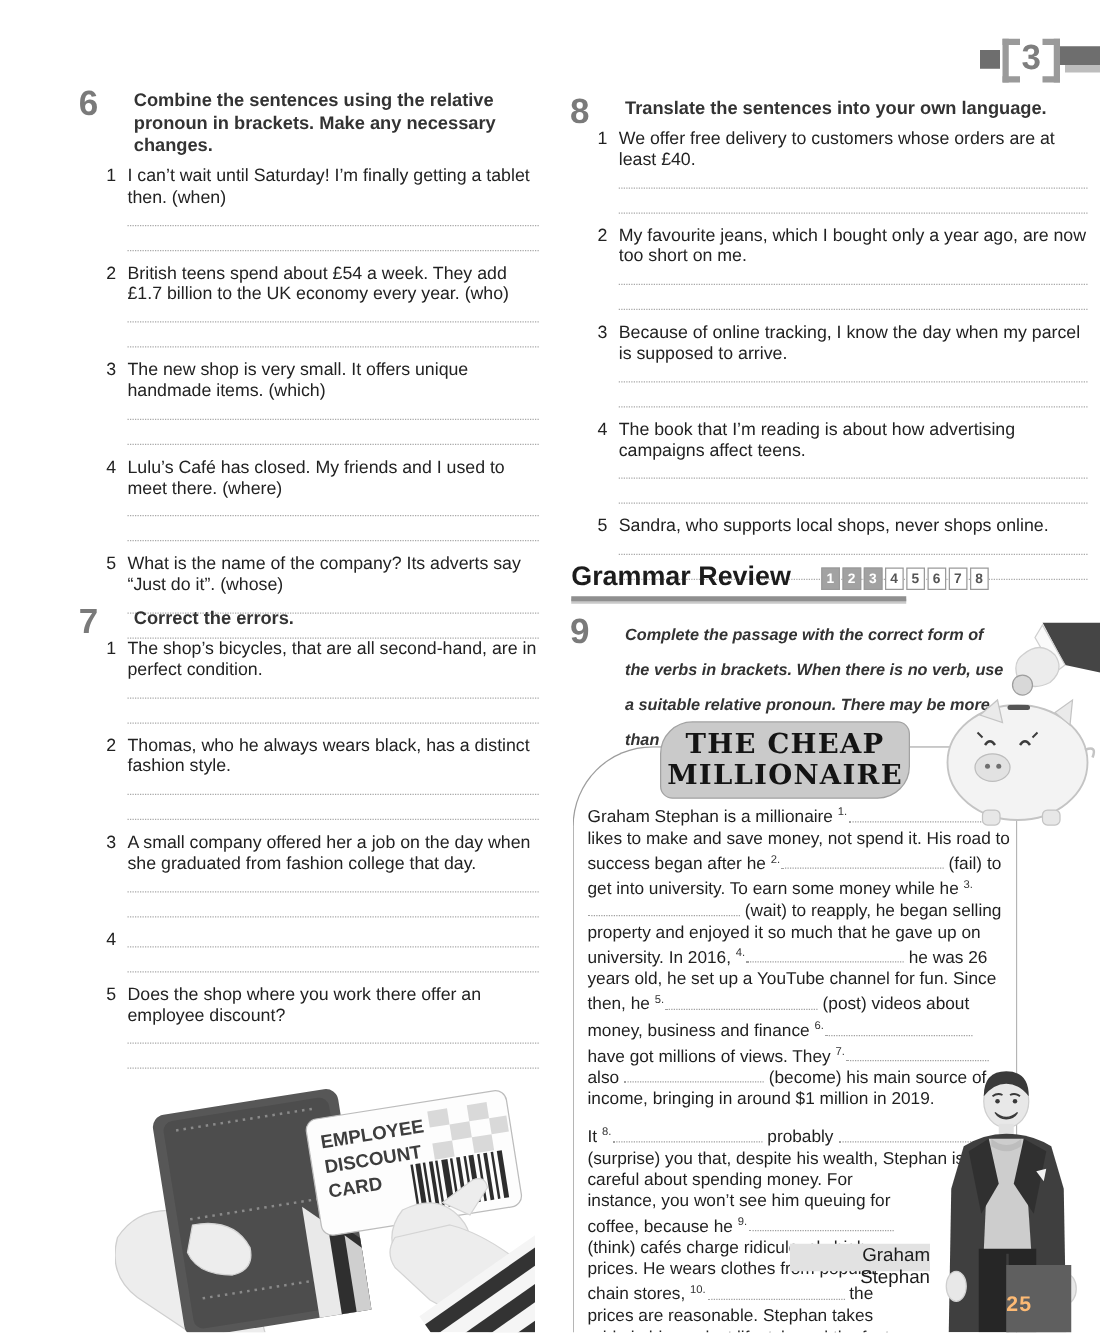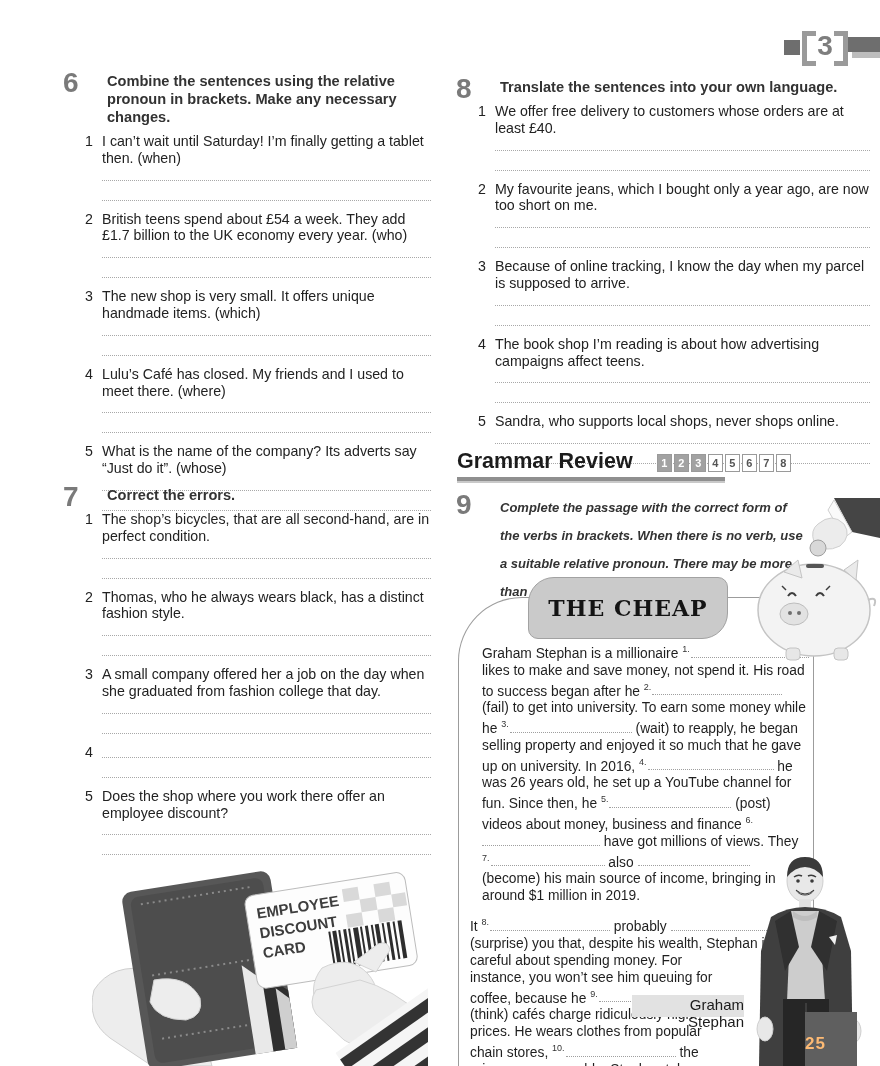--- a/index.html
+++ b/index.html
@@ -50,21 +50,21 @@
   
   .passage-box{position:absolute;left:458px;top:597px;width:354px;height:470px;
        border:1.6px solid #9c9c9c;border-bottom:none;border-radius:64px 28px 0 0;z-index:1;}
   .title-box{position:absolute;left:528px;top:577px;width:198px;height:60px;background:#cacaca;
        border:1px solid #a2a2a2;border-radius:26px 10px 26px 10px;z-index:3;
        display:flex;flex-direction:column;align-items:center;justify-content:center;
        font-family:"DejaVu Serif","Liberation Serif",serif;font-weight:bold;font-size:22px;
        letter-spacing:1px;color:#141414;line-height:1.12;}
   .passage-text{position:absolute;left:470px;top:641px;width:340px;z-index:2;
        font-size:13.8px;line-height:17px;color:#1f1f1f;}
-  .passage-text p{margin:0 0 10px 12px;}
+  .passage-text p{margin:0 0 10px 0;}
   .passage-text p:last-child{margin:0;}
   sup.bnum{font-size:9px;color:#333;margin-right:1px;}
   .blank{display:inline-block;border-bottom:1.3px dotted #9f9f9f;height:3px;}
   .sp1{float:right;width:8px;height:51px;}
   .sp2{float:right;clear:right;width:92px;height:135px;}
   .caption{position:absolute;left:632px;top:995px;width:112px;height:21px;background:#e2e2e2;
        font-size:15px;color:#1b1b1b;text-align:right;padding-top:1px;z-index:2;}
 
   
   .img-wrap{position:absolute;}
@@ -216,21 +216,21 @@
               <div class="item-num">3</div>
               <div class="item-body">
                 <div>Because of online tracking, I know the day when my parcel is supposed to arrive.</div>
                 <div class="aline first"></div>
                 <div class="aline second"></div>
               </div>
             </div>
             <div class="item">
               <div class="item-num">4</div>
               <div class="item-body">
-                <div>The book shop I’m reading is about how advertising campaigns affect teens.</div>
+                <div>The book that I’m reading is about how advertising campaigns affect teens.</div>
                 <div class="aline first"></div>
                 <div class="aline second"></div>
               </div>
             </div>
             <div class="item">
               <div class="item-num">5</div>
               <div class="item-body">
                 <div>Sandra, who supports local shops, never shops online.</div>
                 <div class="aline first"></div>
                 <div class="aline second"></div>
@@ -263,20 +263,21 @@
       <div class="ex-num">9</div>
       <div class="ex-content">
         <div class="ex-title">Complete the passage with the correct form of the verbs in brackets. When there is no verb, use a suitable relative pronoun. There may be more than one correct answer.</div>
       </div>
     </div>
   </section>
 
   <div class="passage-box"></div>
   <div class="title-box">
     <span>THE CHEAP</span>
+    <span>MILLIONAIRE</span>
   </div>
   <div class="passage-text">
     <p>Graham Stephan is a millionaire <sup class="bnum">1.</sup><span class="blank" style="width: 118px;"></span> likes to make and save money, not spend it. His road to success began after he <sup class="bnum">2.</sup><span class="blank" style="width: 130px;"></span> (fail) to get into university. To earn some money while he <sup class="bnum">3.</sup><span class="blank" style="width: 122px;"></span> (wait) to reapply, he began selling property and enjoyed it so much that he gave up on university. In 2016, <sup class="bnum">4.</sup><span class="blank" style="width: 126px;"></span> he was 26 years old, he set up a YouTube channel for fun. Since then, he <sup class="bnum">5.</sup><span class="blank" style="width: 122px;"></span> (post) videos about money, business and finance <sup class="bnum">6.</sup><span class="blank" style="width: 118px;"></span> have got millions of views. They <sup class="bnum">7.</sup><span class="blank" style="width: 114px;"></span> also <span class="blank" style="width: 112px;"></span> (become) his main source of income, bringing in around $1 million in 2019.</p>
     <p><span class="sp1"></span><span class="sp2"></span>It <sup class="bnum">8.</sup><span class="blank" style="width: 120px;"></span> probably <span class="blank" style="width: 126px;"></span> (surprise) you that, despite his wealth, Stephan is careful about spending money. For instance, you won’t see him queuing for coffee, because he <sup class="bnum">9.</sup><span class="blank" style="width: 116px;"></span> (think) cafés charge ridiculously high prices. He wears clothes from popular chain stores, <sup class="bnum">10.</sup><span class="blank" style="width: 110px;"></span> the prices are reasonable. Stephan takes pride in his modest lifestyle and the fact that he saves most of his money.</p>
   </div>
   <div class="caption">Graham Stephan</div>
 
   <div class="img-wrap" id="img-card">
     <svg width="336" height="196" viewBox="0 0 336 196" xmlns="http://www.w3.org/2000/svg">
 

